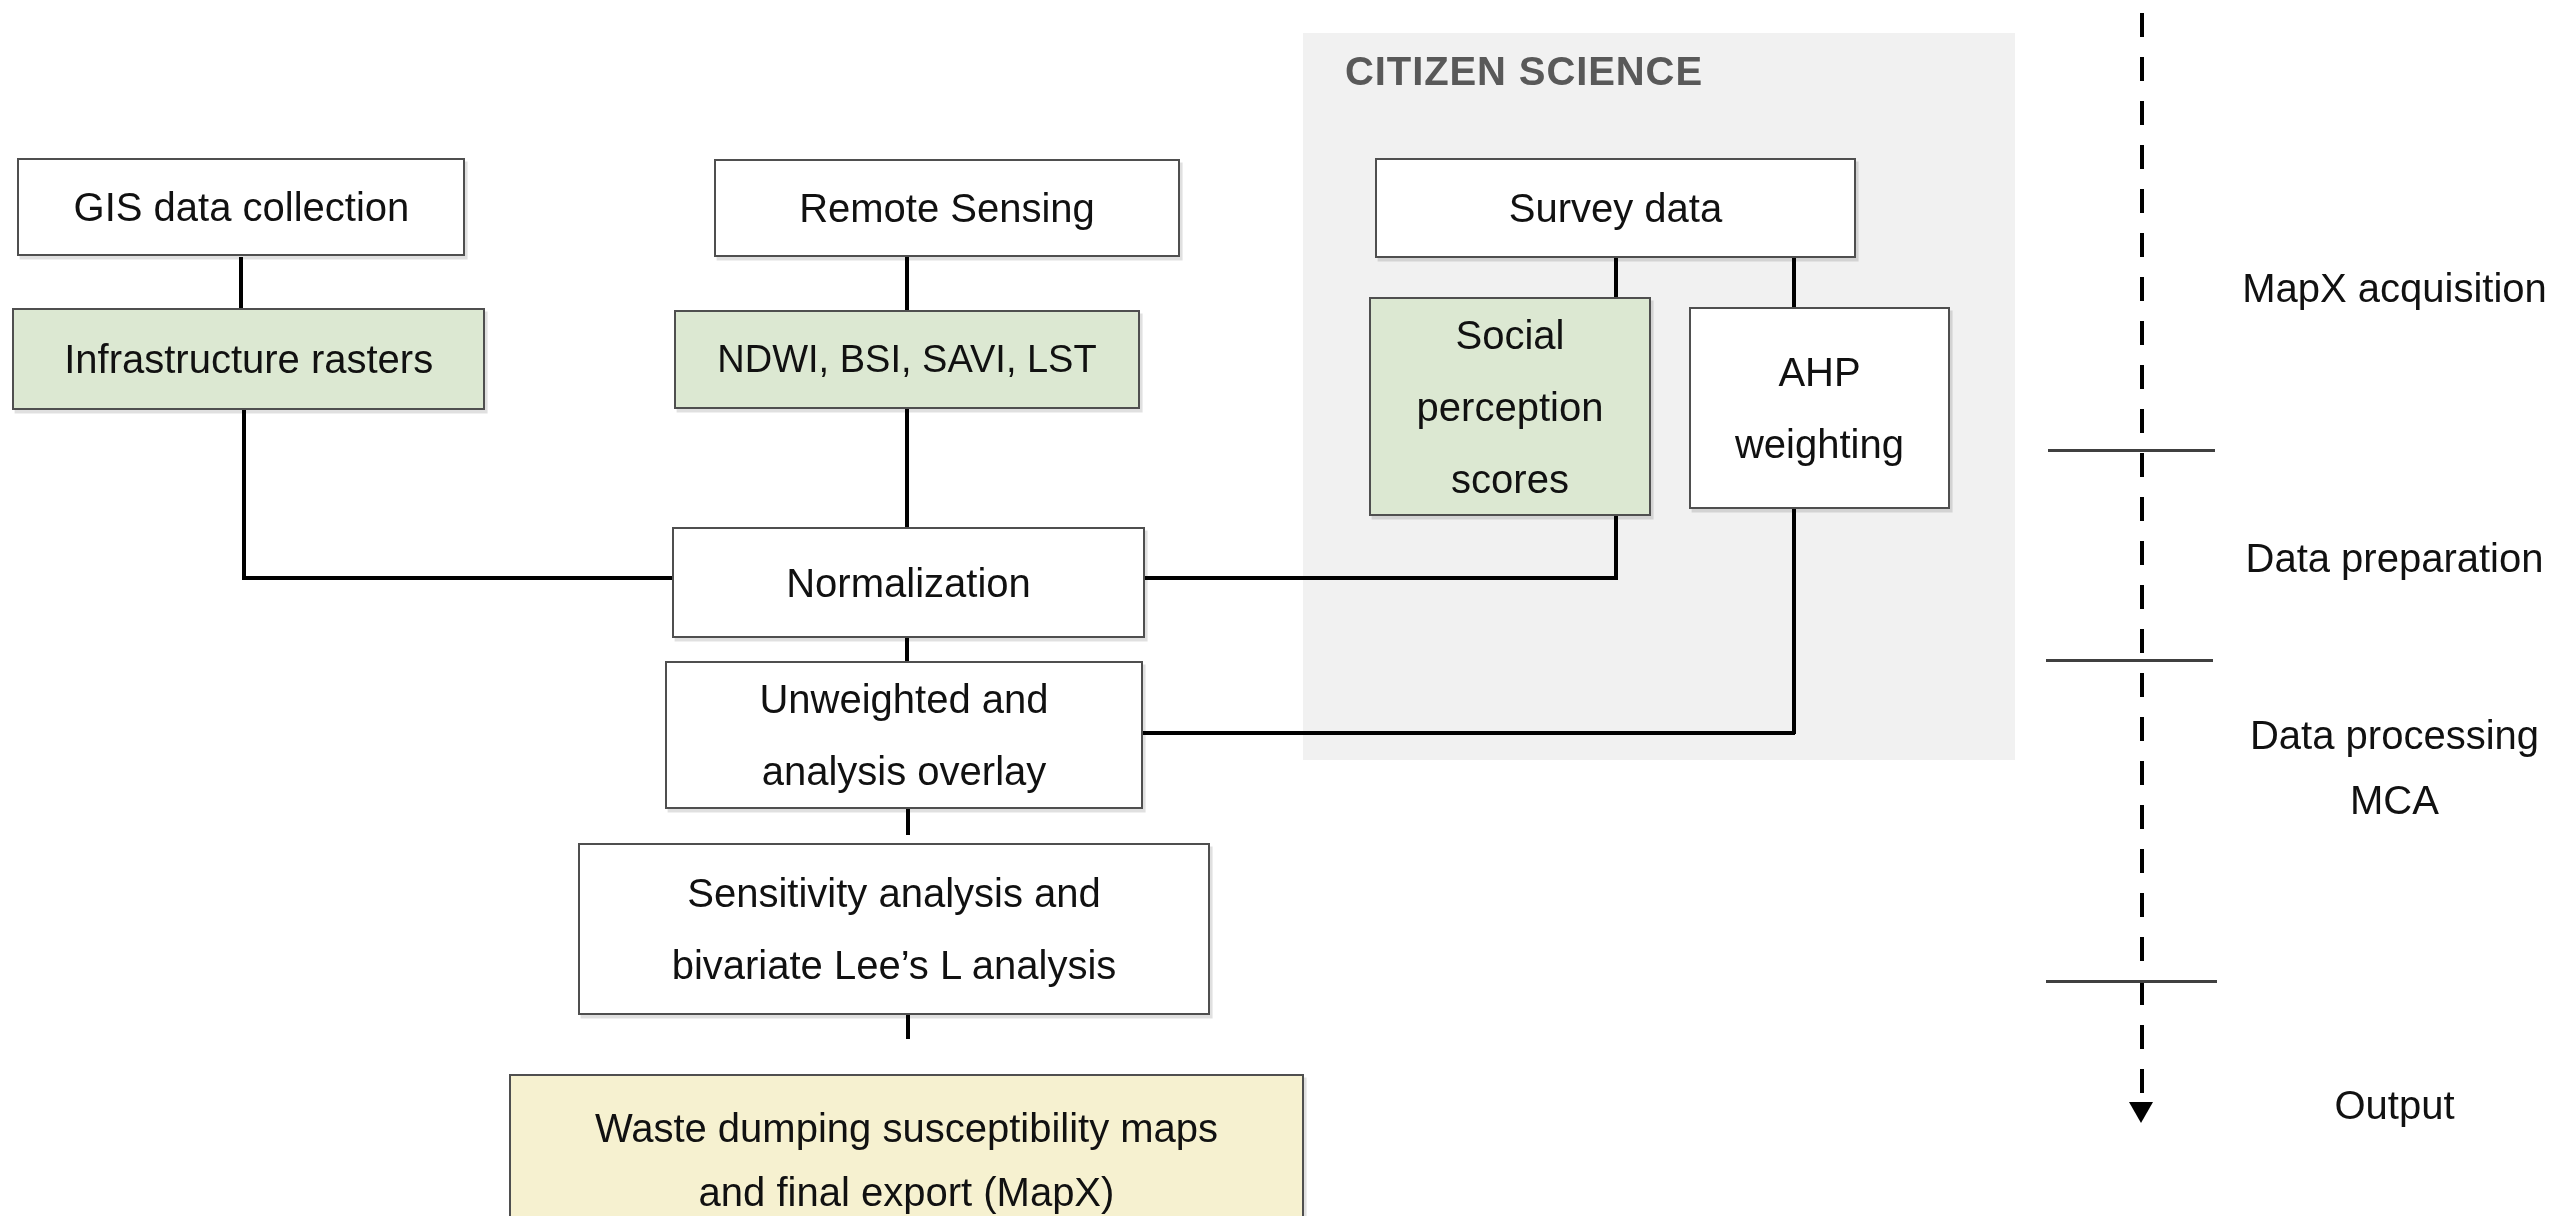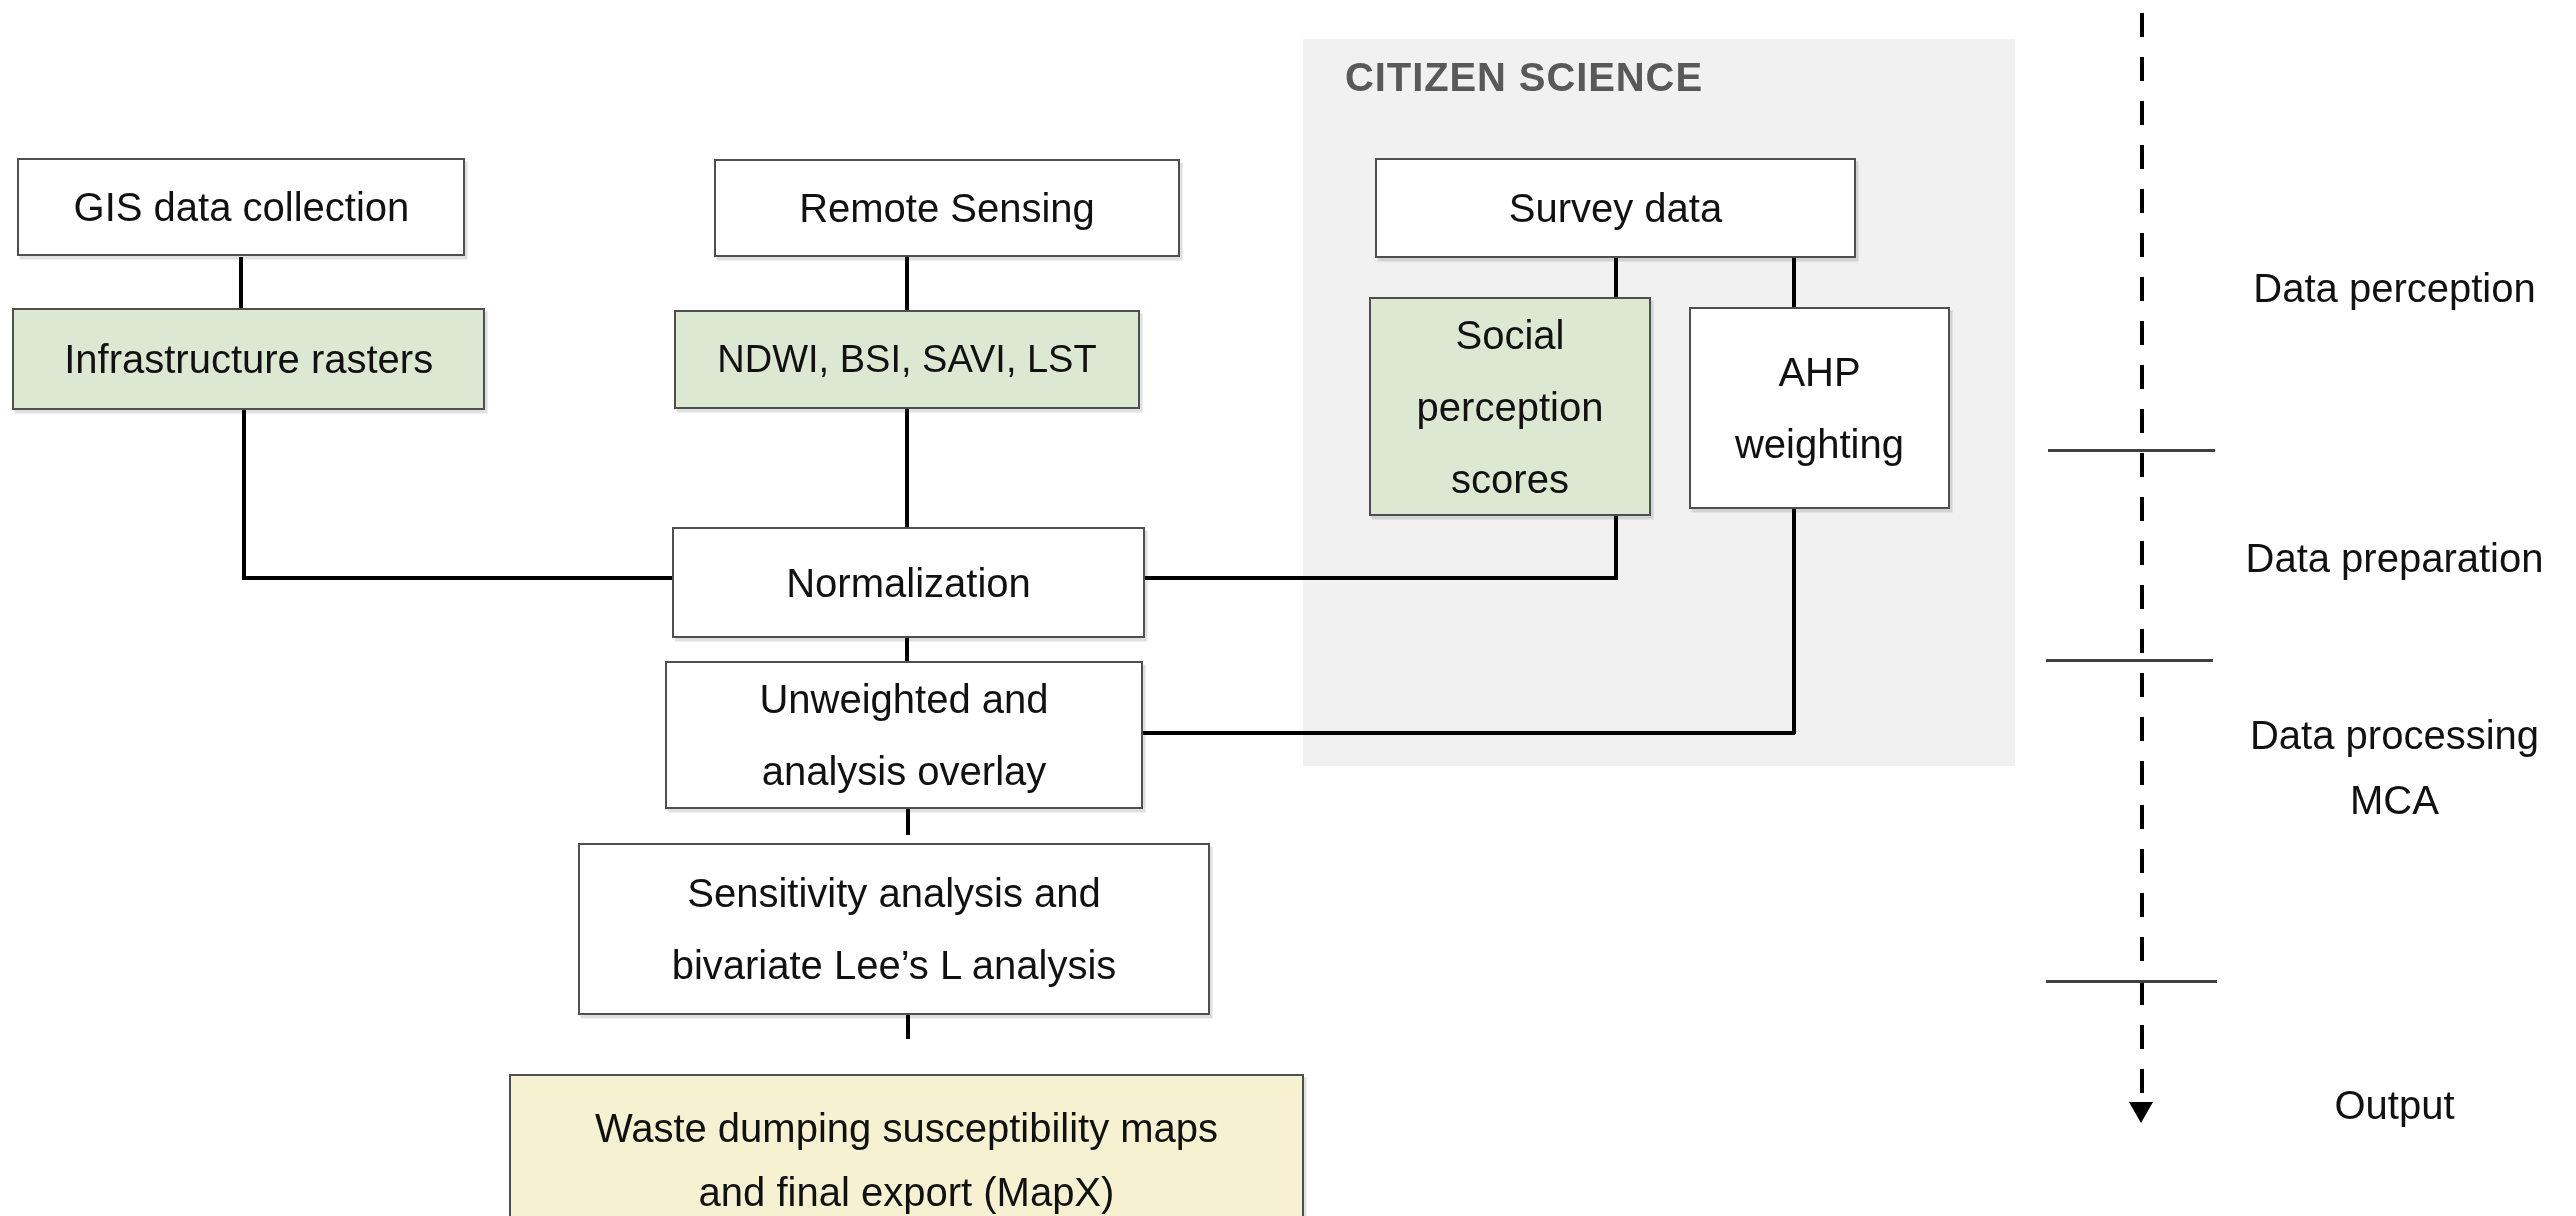--- a/index.html
+++ b/index.html
@@ -77,21 +77,21 @@
     font-size:40px;
     line-height:1.62;
     color:var(--text);
   }
 </style>
 </head>
 <body>
 
 <div id="canvas">
 
-  <div class="region" style="left:1303px;top:39px;width:712px;height:727px;">
+  <div class="region" style="left:1303px;top:33px;width:712px;height:727px;">
     <div class="region-title">CITIZEN SCIENCE</div>
   </div>
 
   <div class="edge" style="left:239px;top:257px;width:3.5px;height:52px;"></div>
   <div class="edge" style="left:905px;top:257px;width:3.5px;height:54px;"></div>
   <div class="edge" style="left:1614px;top:258px;width:3.5px;height:40px;"></div>
   <div class="edge" style="left:1792px;top:258px;width:3.5px;height:50px;"></div>
   <div class="edge" style="left:242px;top:410px;width:3.5px;height:170px;"></div>
   <div class="edge" style="left:242px;top:576px;width:432px;height:3.5px;"></div>
   <div class="edge" style="left:905px;top:409px;width:3.5px;height:118px;"></div>
@@ -154,21 +154,21 @@
   </div>
 
   <div class="dashed-line" style="left:2140px;top:13px;height:1093px;"></div>
   <div class="arrowhead" style="left:2129px;top:1102px;"></div>
 
   <div class="separator" style="left:2048px;top:449px;width:167px;"></div>
   <div class="separator" style="left:2046px;top:659px;width:167px;"></div>
   <div class="separator" style="left:2046px;top:980px;width:171px;"></div>
 
   <div class="phase" style="top:256px;">
-    <span class="line">Data perception</span>
+    <span class="line">MapX acquisition</span>
   </div>
   <div class="phase" style="top:526px;">
     <span class="line">Data preparation</span>
   </div>
   <div class="phase" style="top:703px;">
     <span class="line">Data processing</span>
     <span class="line">MCA</span>
   </div>
   <div class="phase" style="top:1073px;">
     <span class="line">Output</span>

